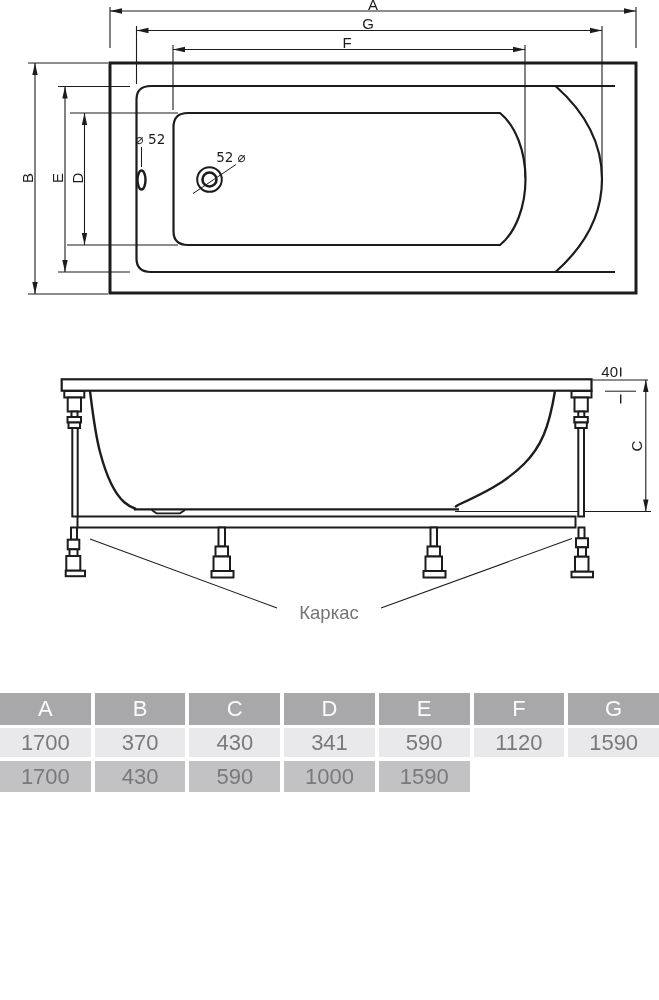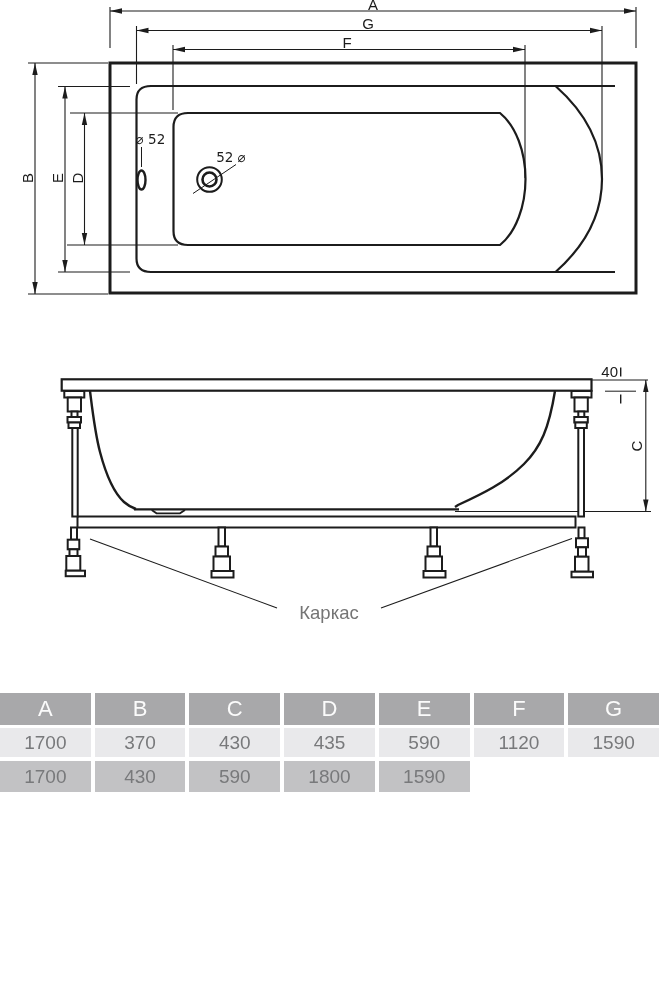--- a/index.html
+++ b/index.html
@@ -20,21 +20,21 @@
   .arrow-head{fill:var(--line)}
   .caption{fill:var(--cap)}
   
   .dim-table{position:absolute;left:0;top:693px;width:659px}
   .t-row{display:grid;grid-template-columns:repeat(7,1fr);column-gap:4px}
   .t-row.header{height:32px;margin-bottom:3px}
   .t-row.r1{height:29px;margin-bottom:4px}
   .t-row.r2{height:31px}
   .cell{display:flex;align-items:center;justify-content:center;line-height:1}
   .hcell{background:var(--th-bg);color:#fbfbfb;font-size:22px}
-  .vcell{color:var(--tval);font-size:19px}
+  .vcell{color:var(--tval);font-size:22px}
   .t-row.r1 .vcell{background:var(--r1-bg)}
   .t-row.r2 .vcell{background:var(--r2-bg)}
 </style>
 </head>
 <body>
 
 <div class="stage">
 
   <svg width="659" height="693" viewBox="0 0 659 693">
     <defs>
@@ -186,27 +186,27 @@
         <div class="cell hcell">C</div>
         <div class="cell hcell">D</div>
         <div class="cell hcell">E</div>
         <div class="cell hcell">F</div>
         <div class="cell hcell">G</div>
       </div>
     <div class="t-row r1">
         <div class="cell vcell">1700</div>
         <div class="cell vcell">370</div>
         <div class="cell vcell">430</div>
-        <div class="cell vcell">435</div>
+        <div class="cell vcell">341</div>
         <div class="cell vcell">590</div>
         <div class="cell vcell">1120</div>
         <div class="cell vcell">1590</div>
       </div>
     <div class="t-row r2">
         <div class="cell vcell">1700</div>
         <div class="cell vcell">430</div>
         <div class="cell vcell">590</div>
-        <div class="cell vcell">1800</div>
+        <div class="cell vcell">1000</div>
         <div class="cell vcell">1590</div>
       </div>
   </div>
 
 </div>
 
 </body></html>

